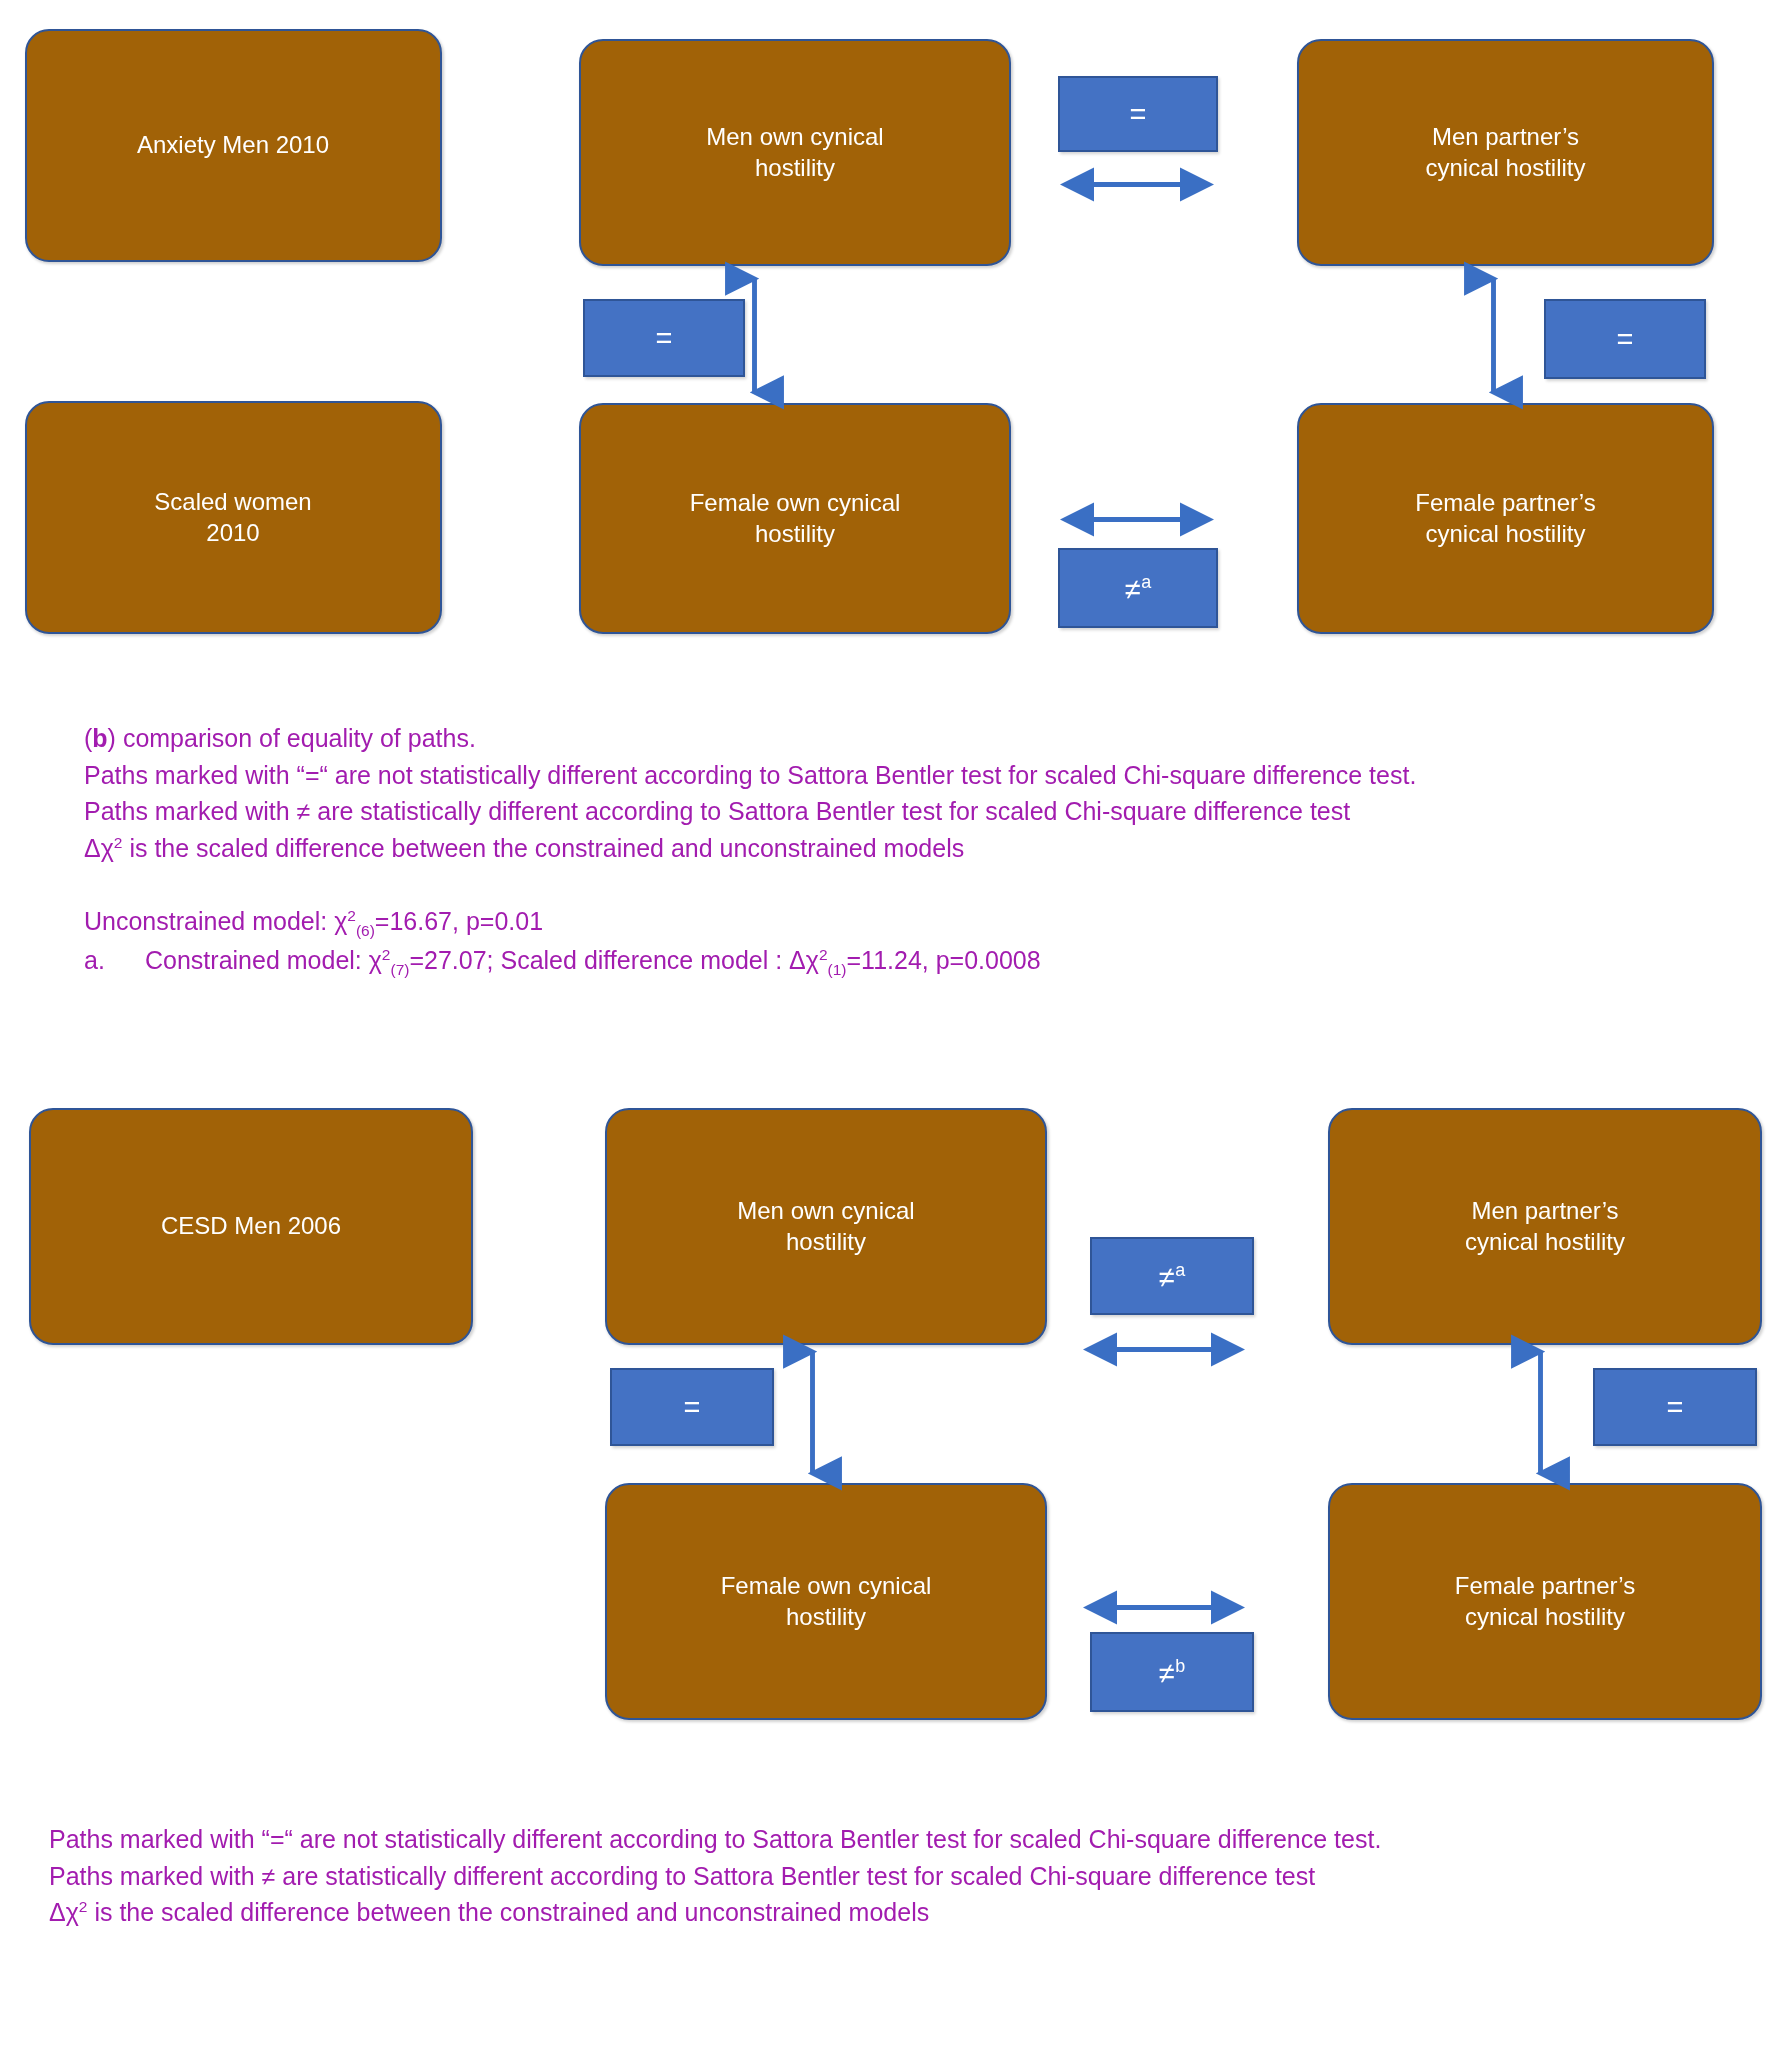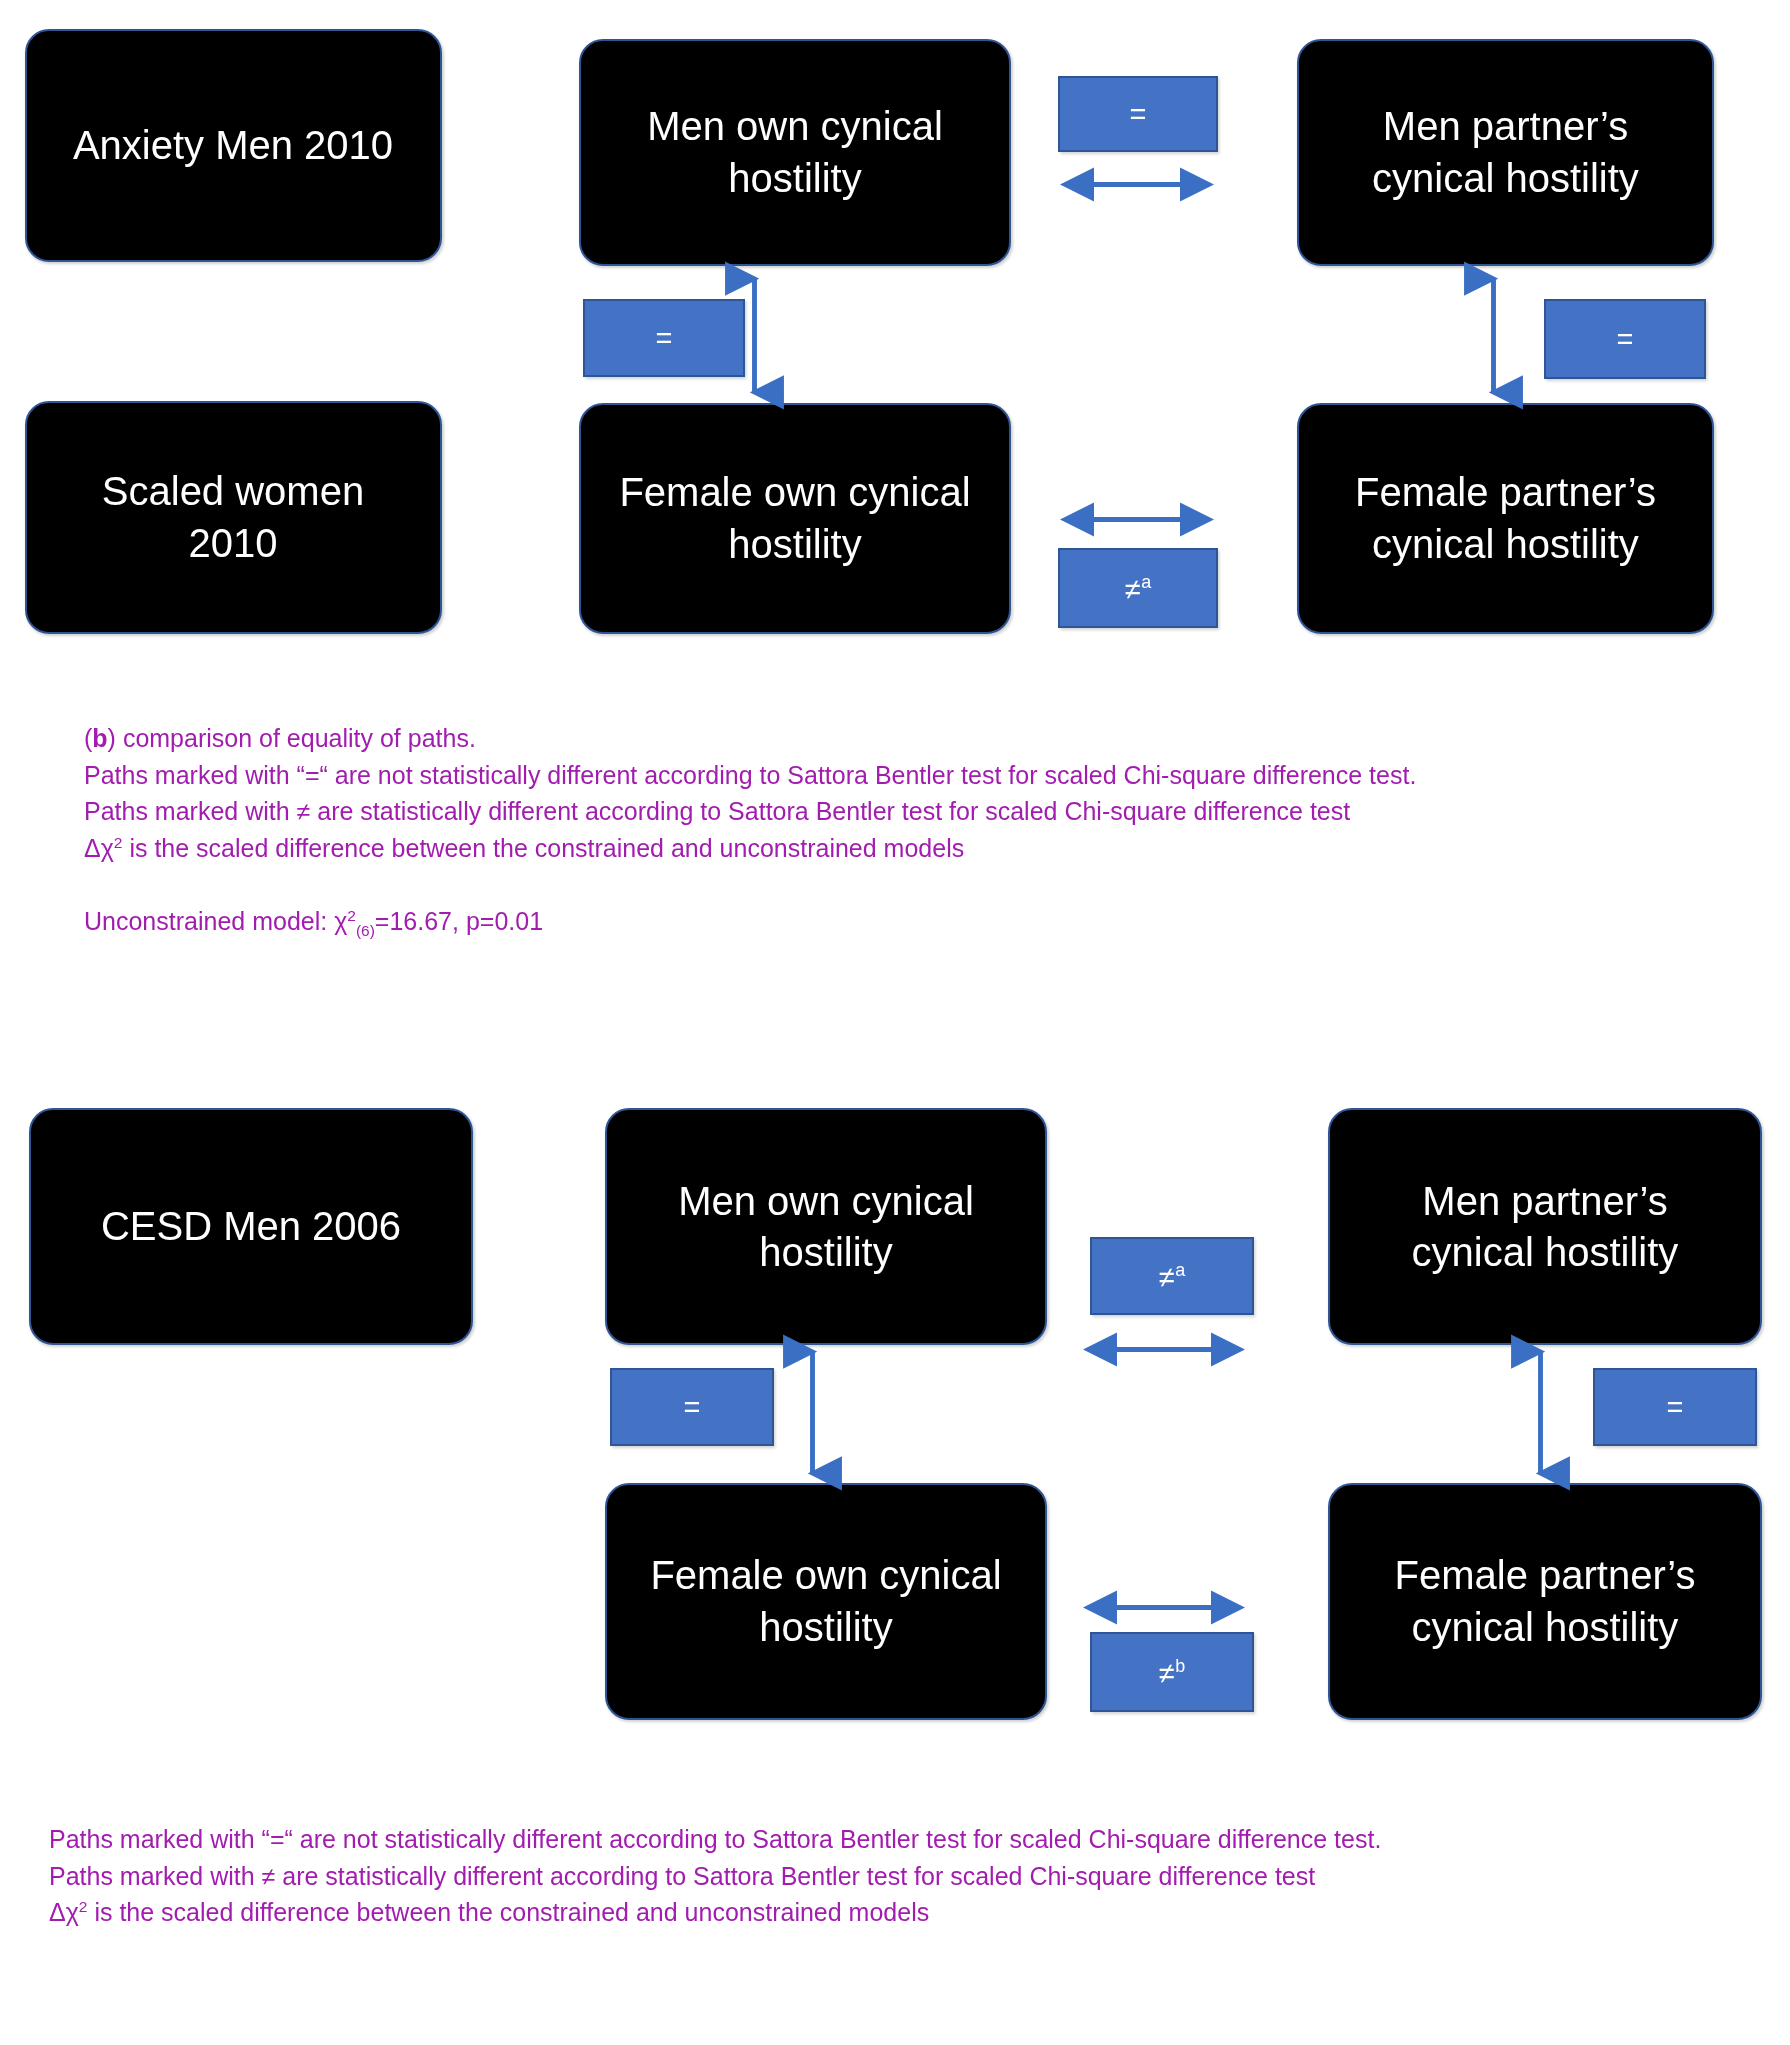--- a/index.html
+++ b/index.html
@@ -9,31 +9,31 @@
     color:#000000;
     -webkit-font-smoothing:antialiased;
   }
   .page{position:relative;width:1791px;height:2235px;overflow:hidden;background:#fff;}
 
   
   .diagram{position:absolute;left:0;width:1791px;}
 
   .node{
     position:absolute;
-    background:#000000;
+    background:#a16207;
     border:2px solid #2F5597;
     border-radius:24px;
     box-sizing:border-box;
     color:#ffffff;
     display:flex;
     align-items:center;
     justify-content:center;
     text-align:center;
     line-height:1.28;
-    font-size:40px;
+    font-size:24px;
     font-weight:400;
     padding:4.1px 10.6px;
     box-shadow:1.6px 2px 2.9px rgba(0,0,0,0.18);
   }
   .node span{display:block;}
 
   .oplabel{
     position:absolute;
     background:#4472C4;
     border:2.5px solid #2F5597;
@@ -169,20 +169,21 @@
     </div>
   </div>
 
   <div class="caption" style="left:84px;top:720px;">
     <span class="ln"><span>(</span><b>b</b><span>) comparison of equality of paths.</span></span>
     <span class="ln">Paths marked with “=“ are not statistically different according to Sattora Bentler test for scaled Chi-square difference test.</span>
     <span class="ln">Paths marked with ≠ are statistically different according to Sattora Bentler test for scaled Chi-square difference test</span>
     <span class="ln"><span>Δχ</span><sup>2</sup><span> is the scaled difference between the constrained and unconstrained models</span></span>
     <span class="ln">&nbsp;</span>
     <span class="ln"><span>Unconstrained model: χ</span><sup>2</sup><sub>(6)</sub><span>=16.67, p=0.01</span></span>
+    <span class="ln listline"><span class="marker">a.</span><span>Constrained model: χ</span><sup>2</sup><sub>(7)</sub><span>=27.07; Scaled difference model :  Δχ</span><sup>2</sup><sub>(1)</sub><span>=11.24, p=0.0008</span></span>
   </div>
 
   <div class="diagram" style="top:1100px;height:671px;">
 
     <div class="node" style="left:29px;top:8.2px;width:444px;height:237px;">
       <span>CESD Men 2006</span>
     </div>
 
 
     <div class="node" style="left:605px;top:8.2px;width:442px;height:237px;">

